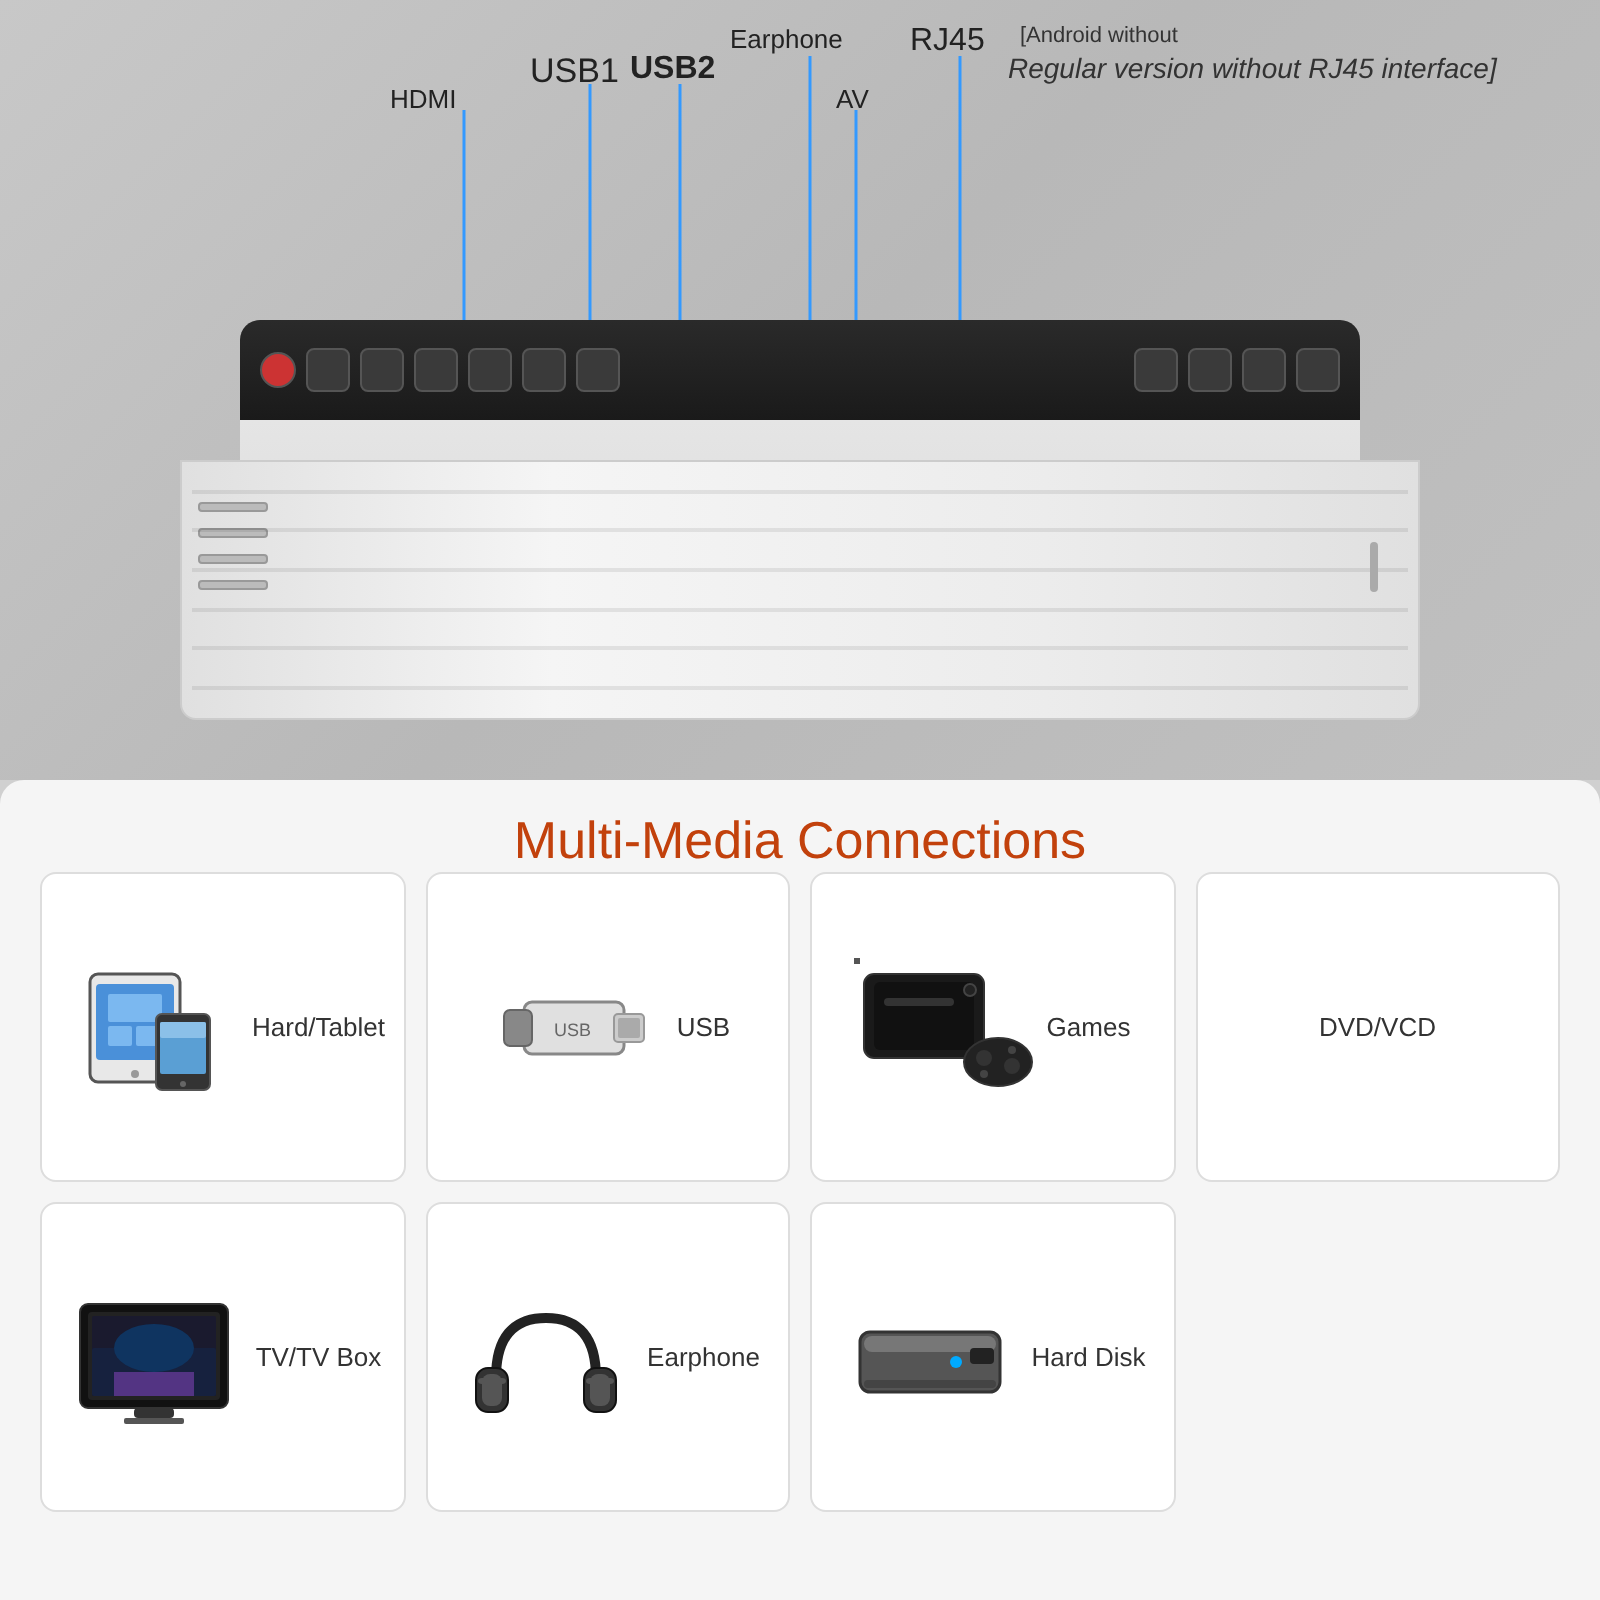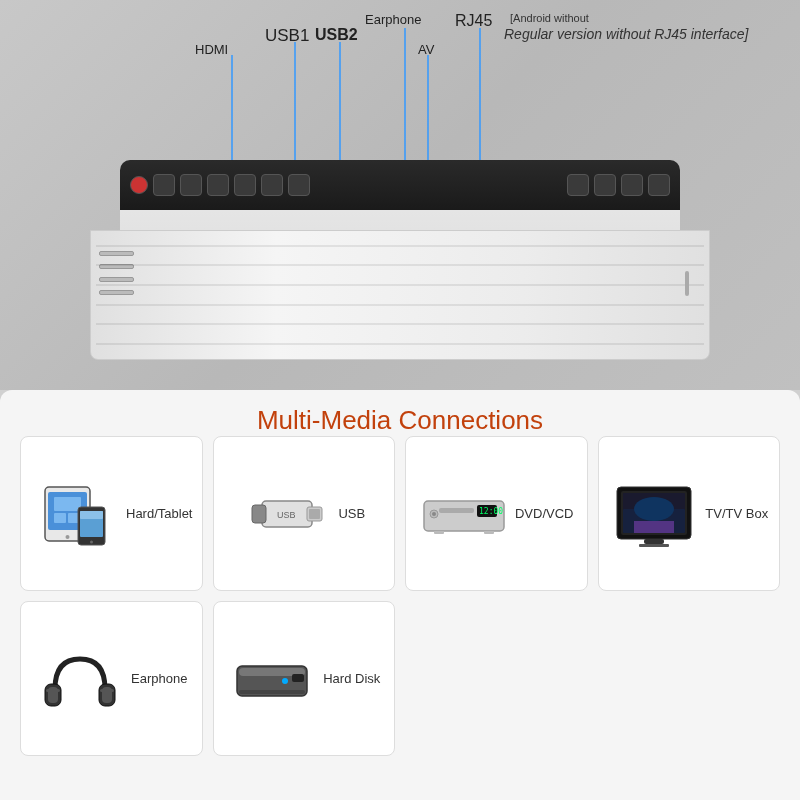--- a/index.html
+++ b/index.html
@@ -373,40 +373,44 @@
           <rect x="67" y="30" width="11" height="10" rx="1" fill="#aaa"></rect>
 
           <text x="35" y="39" font-size="9" fill="#666" font-family="Arial">USB</text>
 
           <rect x="10" y="26" width="14" height="18" rx="3" fill="#888" stroke="#666" stroke-width="1"></rect>
         </svg>
       </div>
       <span class="grid-item-label">USB</span>
     </div>
 
-
-
-    <div class="grid-item">
-      <div class="grid-item-icon">
-        <svg viewBox="0 0 90 70" class="icon-svg">
-
-          <rect x="5" y="22" width="80" height="30" rx="4" fill="#ccc" stroke="#999" stroke-width="1.5"></rect>
-
-          <rect x="20" y="29" width="35" height="5" rx="2" fill="#aaa"></rect>
-
-          <rect x="58" y="26" width="20" height="12" rx="2" fill="#111"></rect>
-          <text x="60" y="35" font-size="8" fill="#00ff66" font-family="monospace">12:00</text>
-
-          <circle cx="15" cy="35" r="4" fill="#bbb" stroke="#999" stroke-width="1"></circle>
-          <circle cx="15" cy="35" r="2" fill="#888"></circle>
-
-          <rect x="15" y="52" width="10" height="3" rx="1" fill="#bbb"></rect>
-          <rect x="65" y="52" width="10" height="3" rx="1" fill="#bbb"></rect>
-        </svg>
-      </div>
+    <div class="grid-item">
+      <div class="grid-item-icon">
+        <svg viewBox="0 0 90 70" class="icon-svg">
+
+          <rect x="5" y="8" width="60" height="42" rx="5" fill="#1a1a1a" stroke="#333" stroke-width="1"></rect>
+          <rect x="10" y="12" width="50" height="34" rx="3" fill="#111"></rect>
+
+          <rect x="15" y="20" width="35" height="4" rx="2" fill="#333"></rect>
+
+          <circle cx="58" cy="16" r="3" fill="#222" stroke="#444" stroke-width="1"></circle>
+
+          <ellipse cx="72" cy="52" rx="17" ry="12" fill="#222" stroke="#333" stroke-width="1"></ellipse>
+          <circle cx="65" cy="50" r="4" fill="#333"></circle>
+          <circle cx="79" cy="54" r="4" fill="#333"></circle>
+          <circle cx="65" cy="58" r="2" fill="#444"></circle>
+          <circle cx="79" cy="46" r="2" fill="#444"></circle>
+          <rect cx="73" cy="46" width="3" height="3" fill="#555"></rect>
+        </svg>
+      </div>
+      <span class="grid-item-label">Games</span>
+    </div>
+
+
+    <div class="grid-item">
       <span class="grid-item-label">DVD/VCD</span>
     </div>
 
     <div class="grid-item">
       <div class="grid-item-icon">
         <svg viewBox="0 0 90 70" class="icon-svg">
 
           <rect x="8" y="8" width="74" height="52" rx="4" fill="#111" stroke="#333" stroke-width="1"></rect>
           <rect x="12" y="12" width="66" height="44" rx="2" fill="#222"></rect>
 

